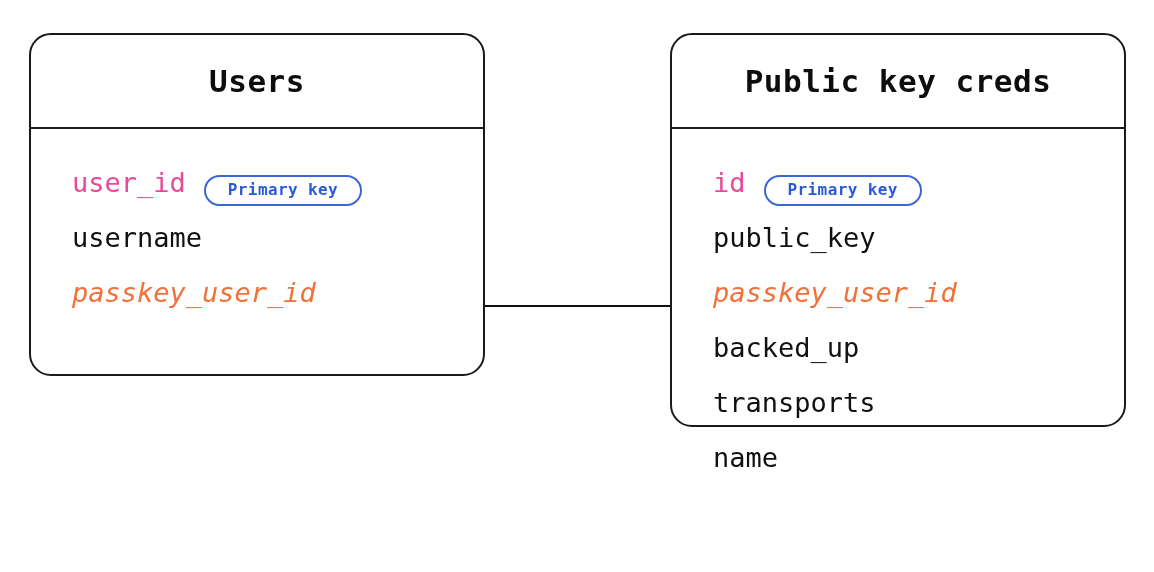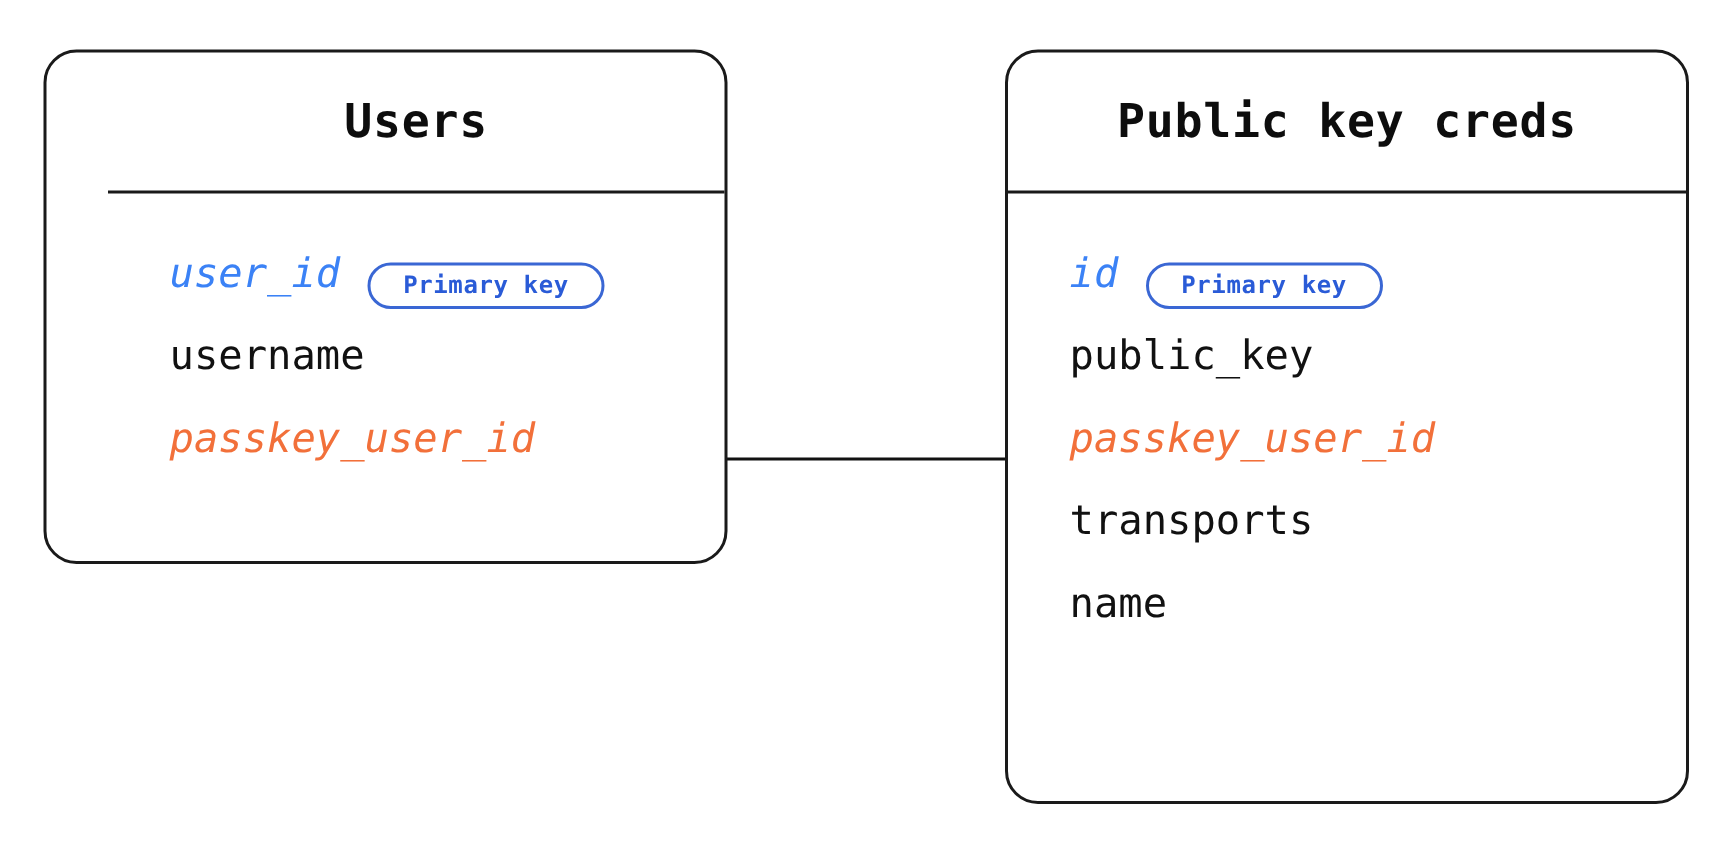--- a/index.html
+++ b/index.html
@@ -56,21 +56,21 @@
     height: 55px;
     padding-left: 41px;
     white-space: nowrap;
   }
 
   .field-name {
     font-size: 27px;
     line-height: 1;
     color: #111111;
   }
-  .field-name.pk     { color: #3b82f6; font-style: italic; }
+  .field-name.pk     { color: #ec4899; }
   .field-name.fk     { color: #F2703A; font-style: italic; }
 
   
   .badge {
     margin-left: 18px;
     box-sizing: border-box;
     display: inline-flex;
     align-items: center;
     justify-content: center;
     height: 31px;
@@ -93,57 +93,60 @@
     z-index: 1;
   }
 </style>
 </head>
 <body>
 
 <div id="canvas">
 
   <div class="connector" style="left:483px; top:305px; width:188px;"></div>
 
-  <div class="entity" style="left:29px; top:33px; width:456px; height:343px;padding-left:41px;">
+  <div class="entity" style="left:29px; top:33px; width:456px; height:343px;">
     <div class="entity-title">Users</div>
     <div class="entity-fields">
 
       <div class="field-row">
         <span class="field-name pk">user_id</span>
         <span class="badge">Primary key</span>
       </div>
 
       <div class="field-row">
         <span class="field-name">username</span>
       </div>
 
       <div class="field-row">
         <span class="field-name fk">passkey_user_id</span>
       </div>
 
     </div>
   </div>
 
-  <div class="entity" style="left:670px; top:33px; width:456px; height:503px;">
+  <div class="entity" style="left:670px; top:33px; width:456px; height:394px;">
     <div class="entity-title">Public key creds</div>
     <div class="entity-fields">
 
       <div class="field-row">
         <span class="field-name pk">id</span>
         <span class="badge">Primary key</span>
       </div>
 
       <div class="field-row">
         <span class="field-name">public_key</span>
       </div>
 
       <div class="field-row">
         <span class="field-name fk">passkey_user_id</span>
       </div>
 
+      <div class="field-row">
+        <span class="field-name">backed_up</span>
+      </div>
 
       <div class="field-row">
         <span class="field-name">transports</span>
       </div>
 
       <div class="field-row">
         <span class="field-name">name</span>
       </div>
 
     </div>

